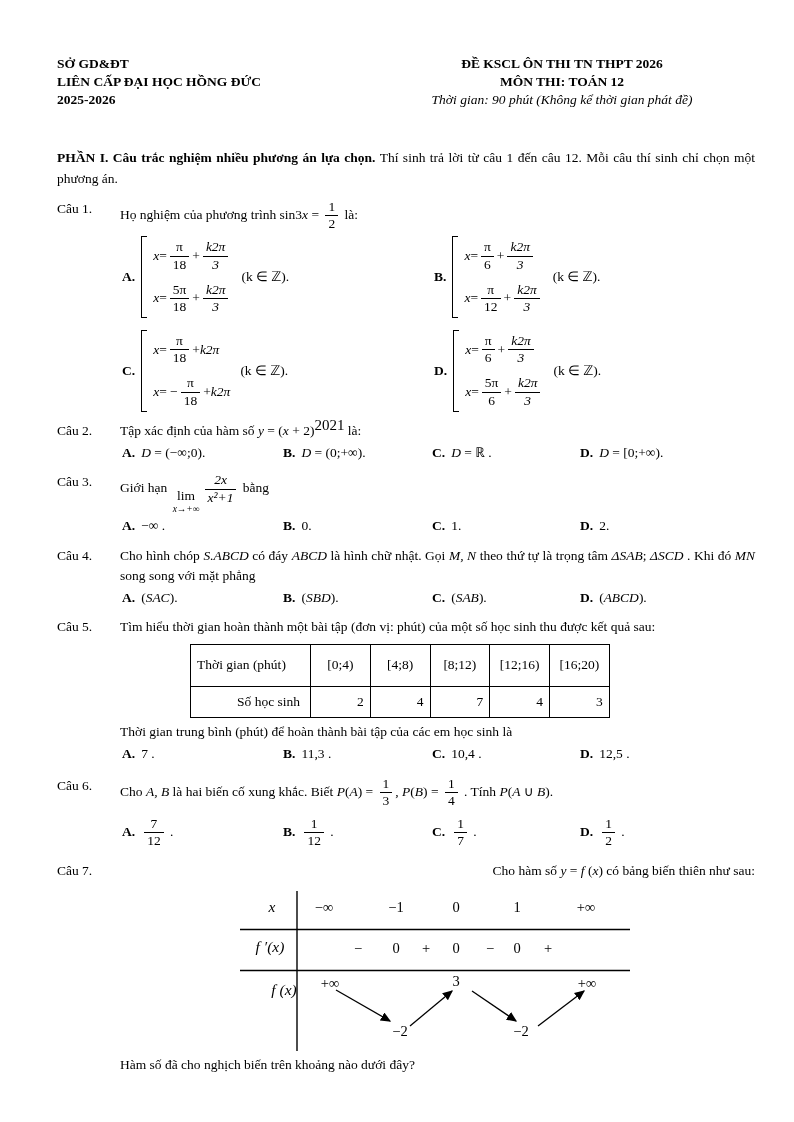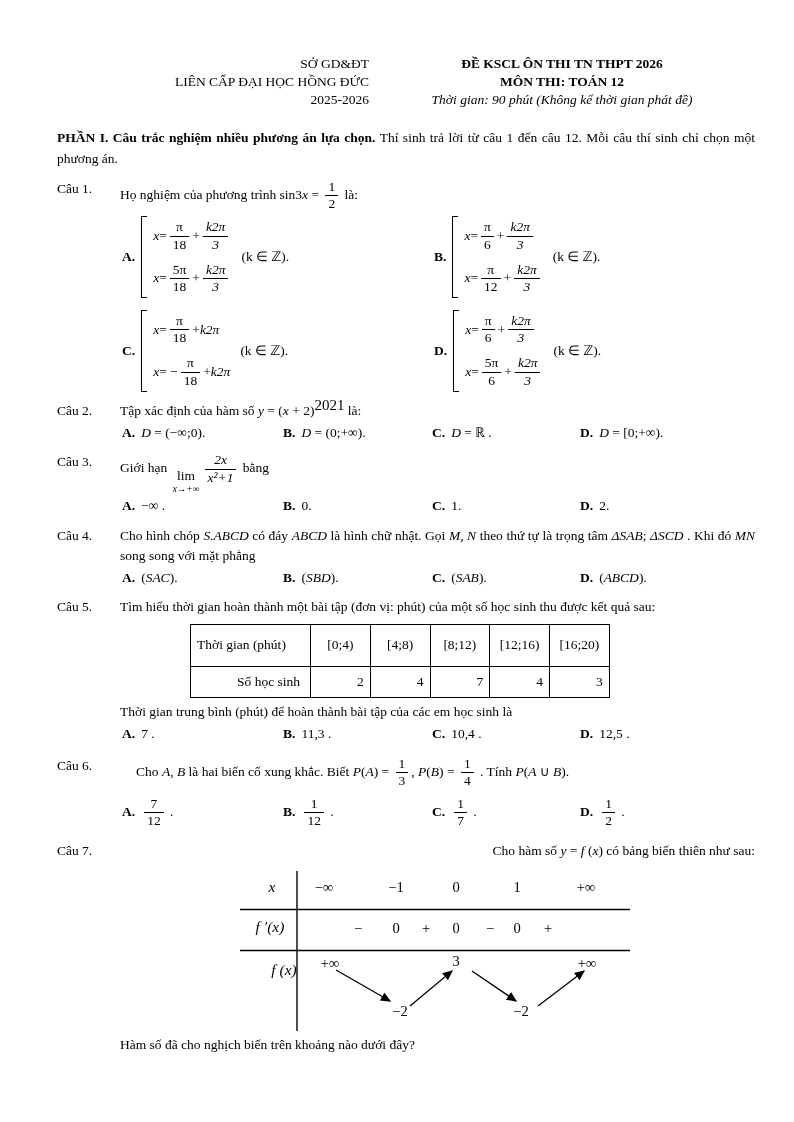--- a/index.html
+++ b/index.html
@@ -4,27 +4,27 @@
 <style>
   * { margin:0; padding:0; box-sizing:border-box; }
   html,body { background:#fff; }
   .page {
     position:relative; width:794px; height:1122px; background:#fff;
     padding:55px 39px 0 57px; overflow:hidden; color:#000;
     font-family:"Liberation Serif", serif; font-size:13.5px; line-height:1.5;
   }
   
   .hdr { display:flex; line-height:1.32; }
-  .hdr-left { width:312px; text-align:right; font-weight:normal; }
+  .hdr-left { width:312px; text-align:left; font-weight:bold; }
   .hdr-right { flex:1; text-align:center; }
   .hdr-right .b { font-weight:bold; display:block; }
   .hdr-right .t3 { font-style:italic; display:block; }
   .hdr-left span { display:block; }
   
-  .intro { margin-top:20px; text-align:justify; }
+  .intro { margin-top:40px; text-align:justify; }
   .intro .b { font-weight:bold; }
   
   .q { display:flex; margin-top:9px; }
   .q-label { flex:0 0 63px; font-weight:normal; }
   .q-body { flex:1; text-align:justify; }
   .opts { display:grid; grid-template-columns:161px 149px 148px 1fr; margin-left:65px; margin-top:2px; align-items:center; }
   .opts2 { display:grid; grid-template-columns:312px 1fr; margin-left:65px; margin-top:4px; }
   .opt { display:flex; align-items:center; }
   .ol { font-weight:bold; margin-right:6px; }
   .it { font-style:italic; }
@@ -340,21 +340,21 @@
         <span><span>10,4 .</span></span>
       </div>
     <div class="opt">
         <span class="ol">D.</span>
         <span><span>12,5 .</span></span>
       </div>
   </div>
 
   <div class="q" style="margin-top:12px;">
     <span class="q-label">Câu 6.</span>
-    <div class="q-body" style="text-align:left;margin-left:16px;"><span>Cho </span><span class="it">A, B</span><span> là hai biến cố xung khắc. Biết </span><span class="it">P</span><span>(</span><span class="it">A</span><span>) = </span><span class="frac">
+    <div class="q-body" style="text-align:left;"><span>Cho </span><span class="it">A, B</span><span> là hai biến cố xung khắc. Biết </span><span class="it">P</span><span>(</span><span class="it">A</span><span>) = </span><span class="frac">
           <span class="fn">1</span>
           <span class="fd">3</span>
         </span><span>, </span><span class="it">P</span><span>(</span><span class="it">B</span><span>) = </span><span class="frac">
           <span class="fn">1</span>
           <span class="fd">4</span>
         </span><span> . Tính </span><span class="it">P</span><span>(</span><span class="it">A</span><span> ∪ </span><span class="it">B</span><span>).</span></div>
   </div>
   <div class="opts" style="margin-top:6px;">
     <div class="opt">
         <span class="ol">A.</span>

